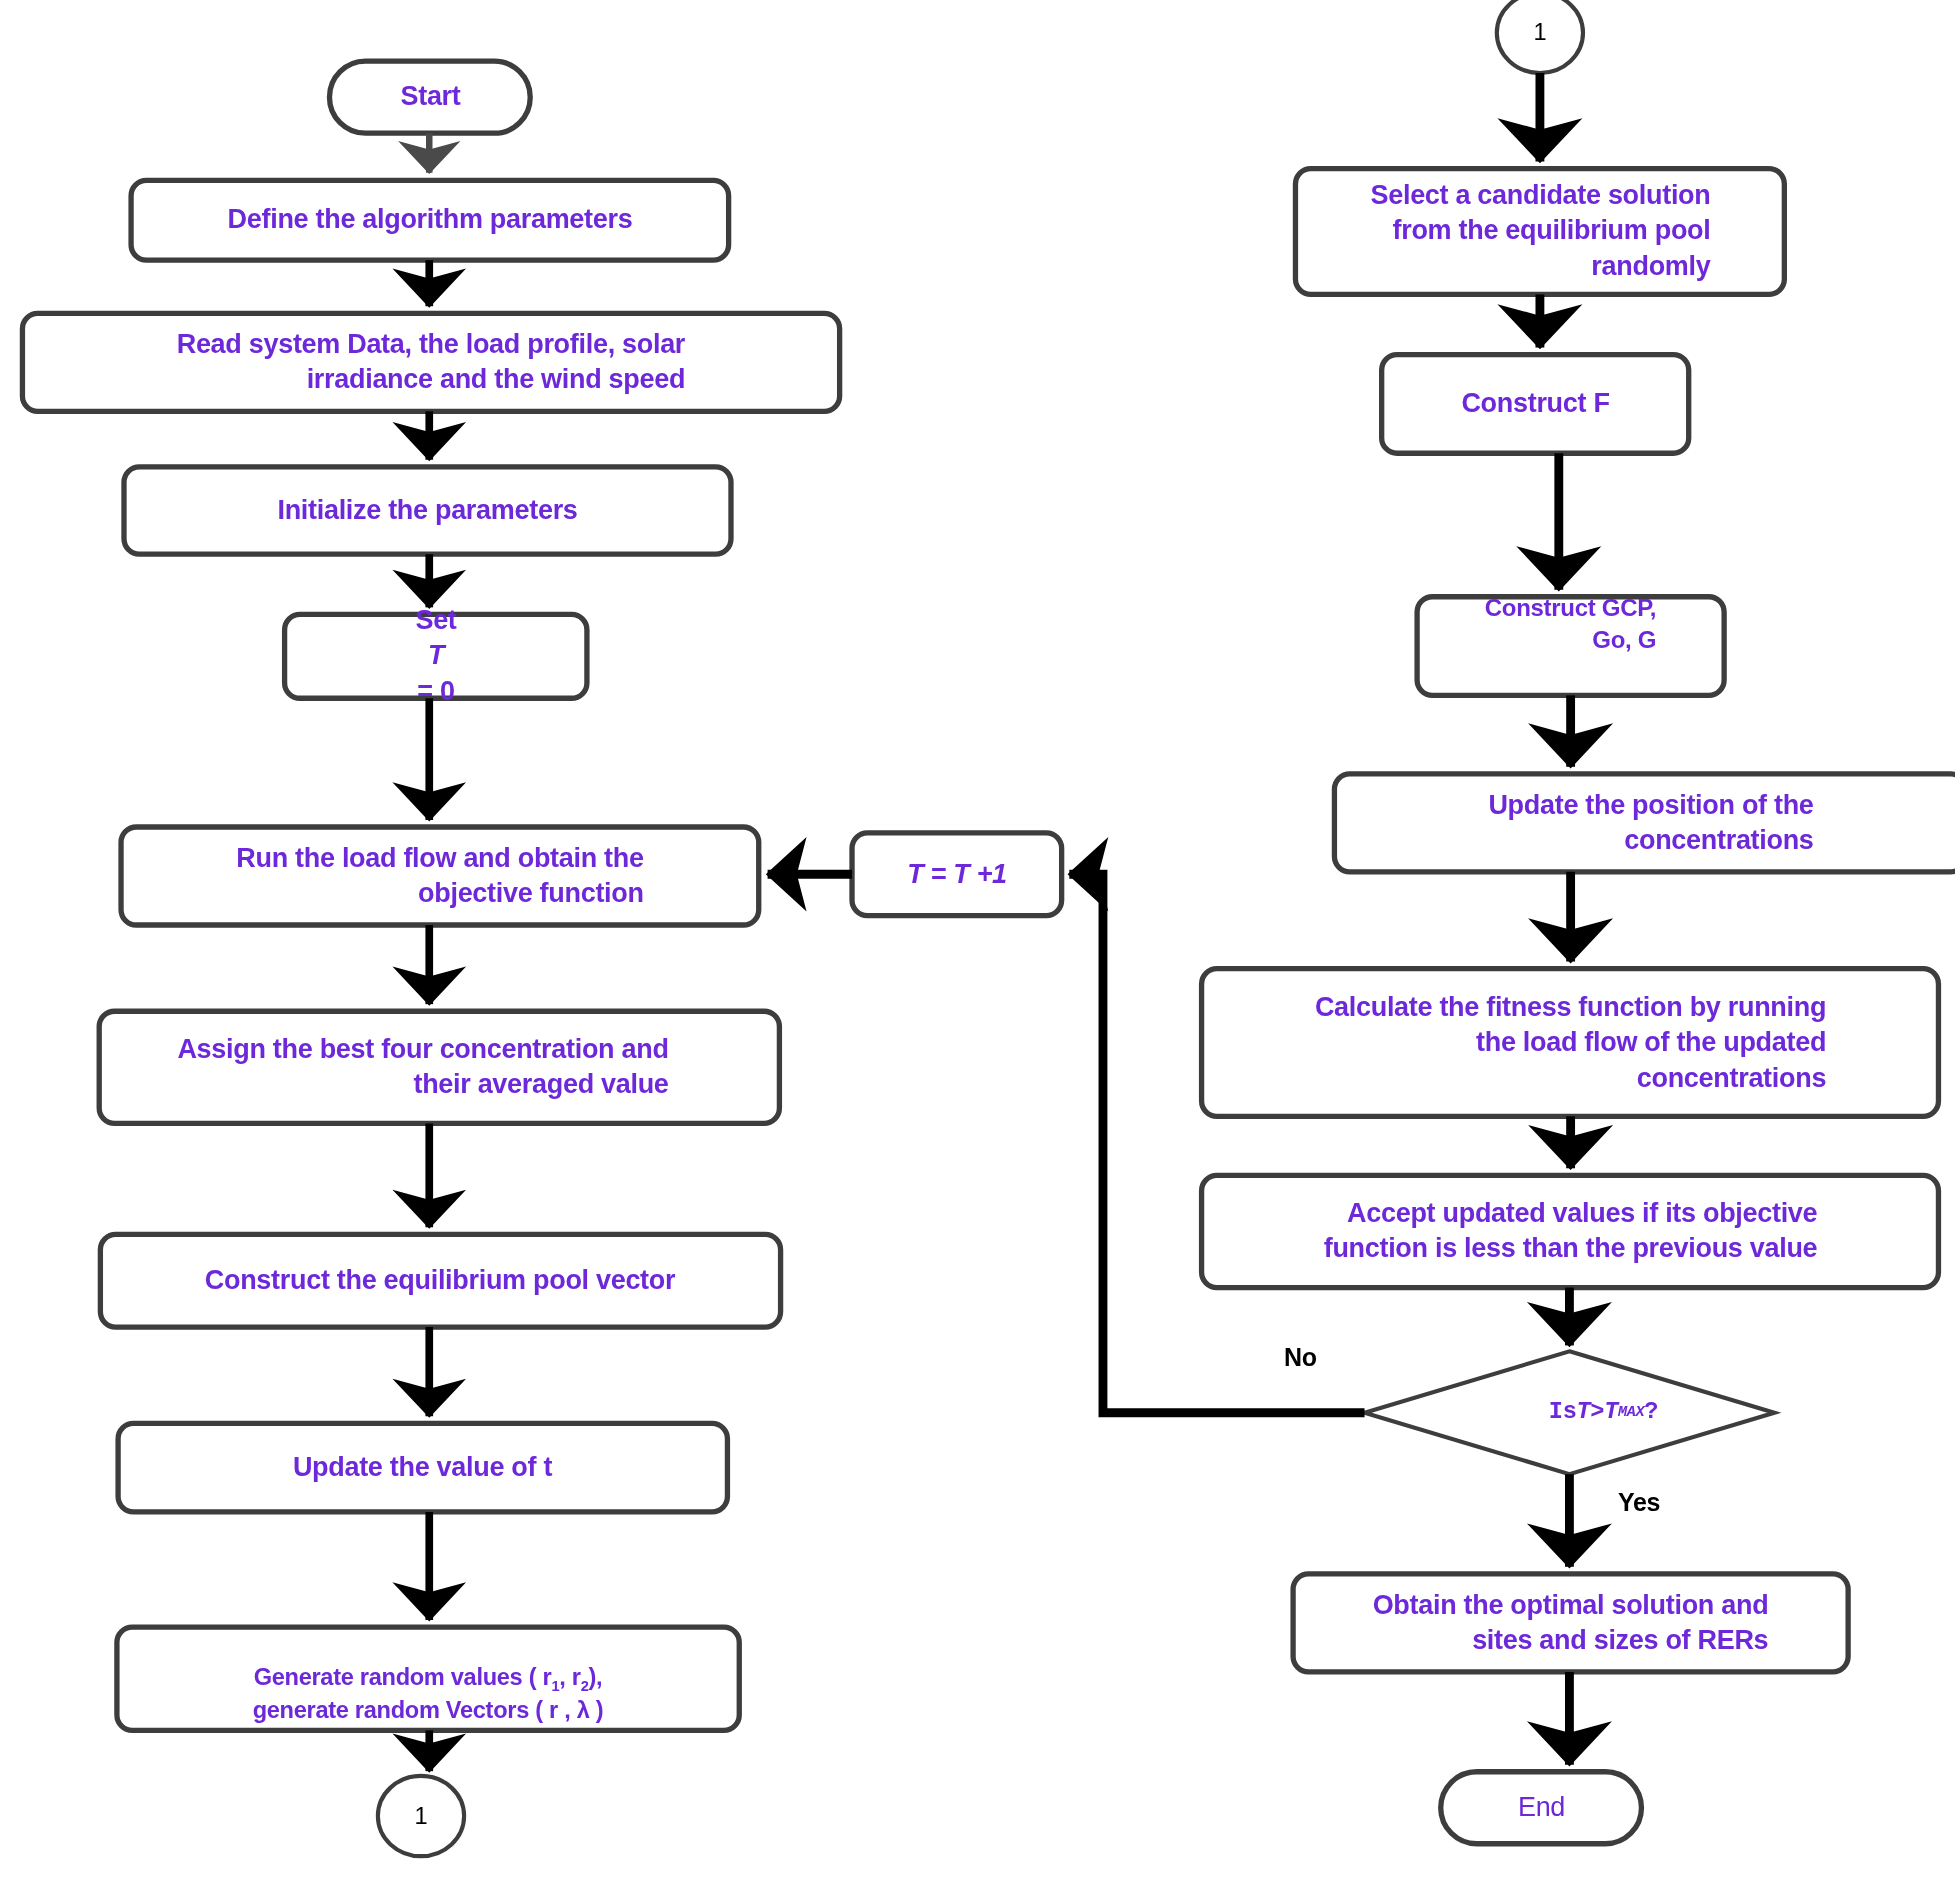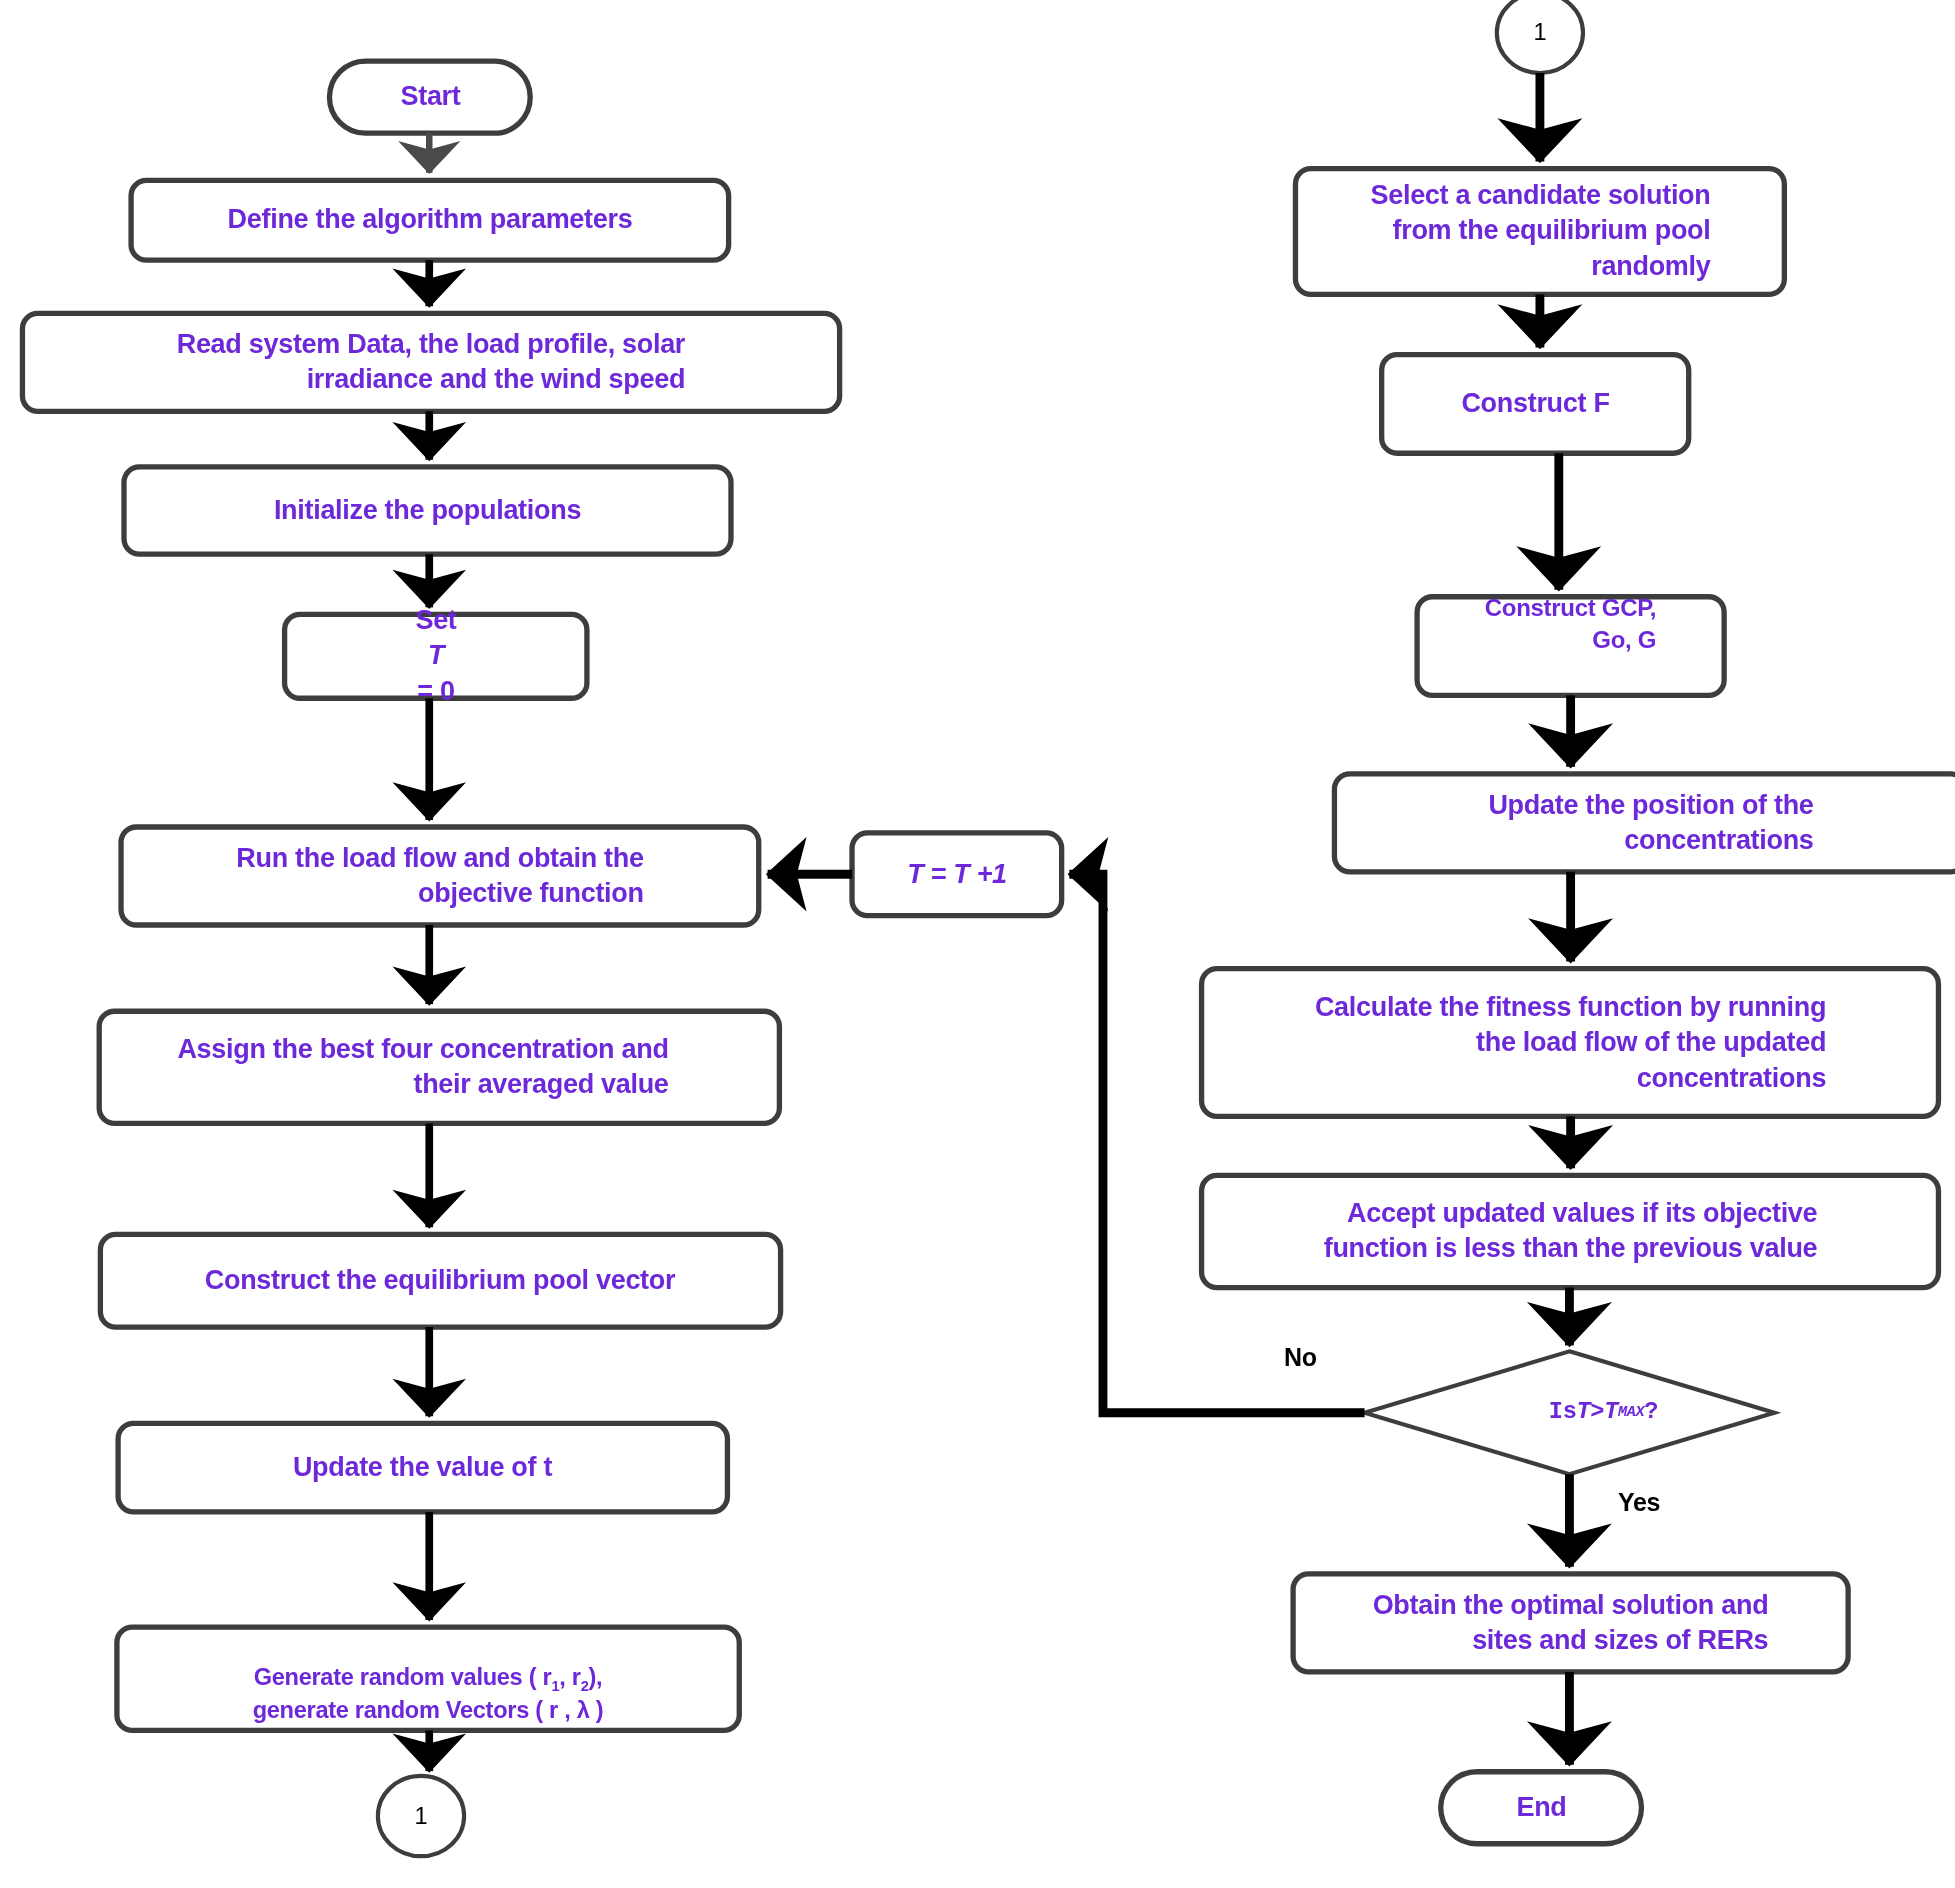--- a/index.html
+++ b/index.html
@@ -122,21 +122,21 @@
     <line class="arrowline" x1="2658" y1="2831" x2="2658" y2="2988" stroke-width="15" marker-end="url(#ah)"></line>
   </svg>
 
   <div class="nodeText" style="left:330px;top:61px;width:201px;height:72px;font-size:27px;">Start</div>
 
   <div class="nodeText" style="left:131px;top:180px;width:598px;height:80px;font-size:27px;">Define the algorithm parameters</div>
 
   <div class="nodeText" style="left:22.4px;top:313px;width:817px;height:98px;font-size:27px;">Read system Data, the load profile, solar
 irradiance and the wind speed</div>
 
-  <div class="nodeText" style="left:124px;top:467px;width:607px;height:87px;font-size:27px;">Initialize the populations</div>
+  <div class="nodeText" style="left:124px;top:467px;width:607px;height:87px;font-size:27px;">Initialize the parameters</div>
 
   <div class="nodeText" style="left:285px;top:614px;width:302px;height:84px;font-size:27px;flex-direction:column;">
     <span>Set </span><span style="font-style:italic;">T</span><span>= 0</span>
   </div>
 
   <div class="nodeText" style="left:121px;top:827px;width:638px;height:98px;font-size:27px;">Run the load flow and obtain the
 objective function</div>
 
   <div class="nodeText" style="left:83px;top:1011px;width:680px;height:112px;font-size:27px;">Assign the best four concentration  and
 their averaged value</div>
@@ -177,20 +177,20 @@
   <div class="nodeText" style="left:1202px;top:1175px;width:737px;height:112px;font-size:27px;">Accept updated values if its objective
 function is less than the previous value</div>
 
   <div class="nodeText" style="left:1450px;top:1383px;width:307px;height:59px;font-size:23.6px;font-family:Liberation Mono, monospace;">
     <span>Is </span><span style="font-style:italic;">T</span><span> &gt; </span><span style="font-style:italic;">T</span><sub style="font-size:0.64em;font-style:italic;">MAX</sub><span> ?</span>
   </div>
 
   <div class="nodeText" style="left:1293px;top:1574px;width:555px;height:98px;font-size:27px;">Obtain the optimal solution and
 sites and sizes of RERs</div>
 
-  <div class="nodeText" style="left:1441px;top:1772px;width:201px;height:72px;font-size:27px;font-weight:bold;">End</div>
+  <div class="nodeText" style="left:1441px;top:1772px;width:201px;height:72px;font-size:27px;font-weight:normal;">End</div>
 
   <div class="edgeLabel" style="left:1284px;top:1343px;font-size:25px;">No</div>
 
   <div class="edgeLabel" style="left:1618px;top:1488px;font-size:25px;">Yes</div>
 
 </div>
 
 
 </body></html>

